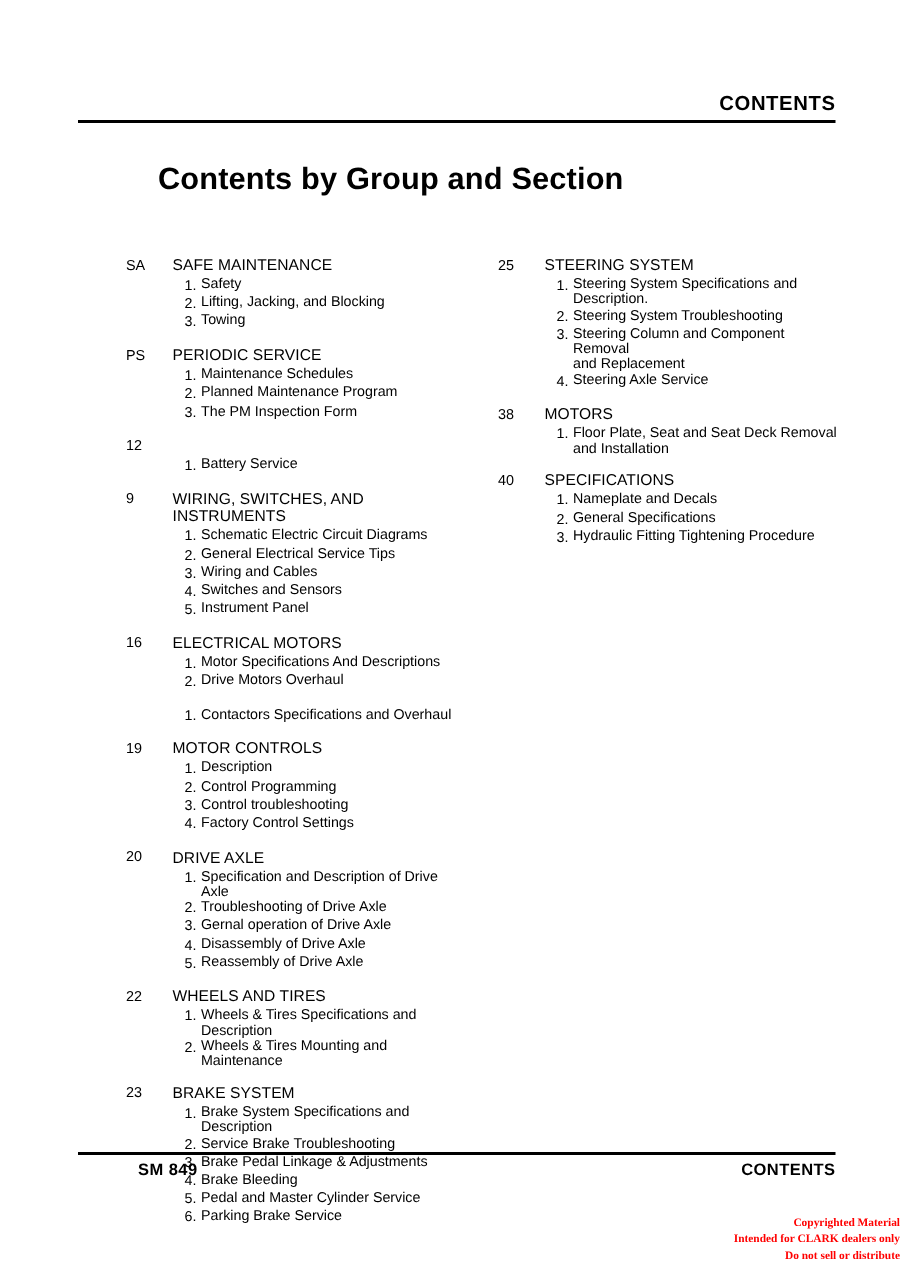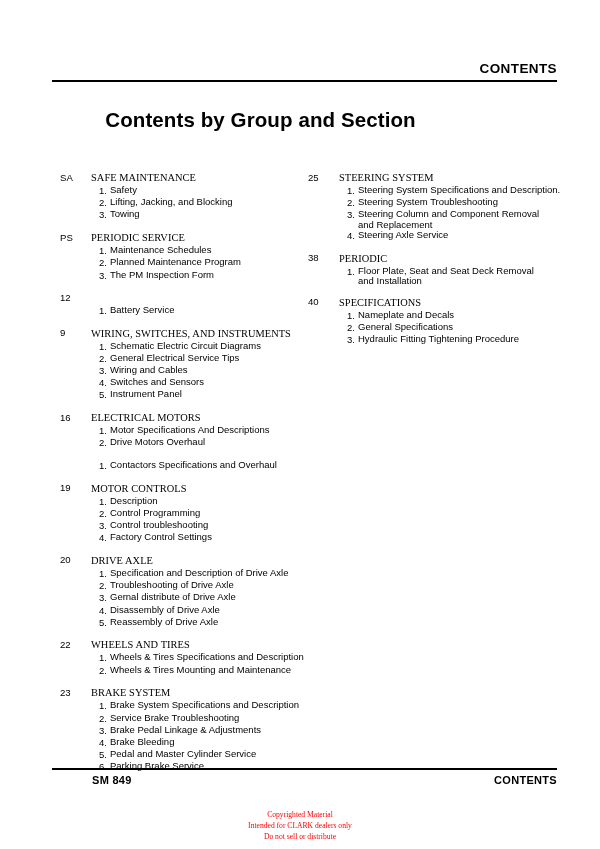--- a/index.html
+++ b/index.html
@@ -65,38 +65,38 @@
   }
   .col {
     position: absolute;
     top: 0;
   }
   .col-left  { left: 60px;  width: 250px; }
   .col-right { left: 308px; width: 255px; }
 
   .group {
     margin-bottom: 10.5px;
+    margin-left: 24px;
   }
   .group-head {
     display: flex;
     align-items: flex-start;
     line-height: 1.12;
   }
   .group-code {
     flex: 0 0 auto;
     width: 31px;
     font-size: 9.6px;
     font-weight: normal;
     padding-top: 0.5px;
   }
   .group-title {
     flex: 1 1 auto;
     font-size: 10.4px;
     letter-spacing: 0.05px;
-    font-family: Liberation Serif, serif;
   }
   .items {
     margin: 1.5px 0 0 0;
     padding: 0;
     list-style: none;
   }
   .item {
     display: flex;
     align-items: flex-start;
     font-size: 9.5px;
@@ -136,24 +136,24 @@
     letter-spacing: 0.3px;
     margin-left: 40px;
   }
 
   
   .watermark {
     position: absolute;
     left: 0;
     top: 810px;
     width: 600px;
-    text-align: center;
+    text-align: right;
     font-family: "Liberation Serif", serif;
     font-size: 7.6px;
-    font-weight: normal;
+    font-weight: bold;
     line-height: 1.42;
   }
   .watermark div { white-space: nowrap; }
 </style>
 </head>
 <body>
 
 <div class="page">
 
   <div class="header">
@@ -344,21 +344,21 @@
             </li>
             <li class="item">
               <span class="item-num">2.</span>
               <span class="item-text">
                 <span class="cont">Troubleshooting of Drive Axle</span>
               </span>
             </li>
             <li class="item">
               <span class="item-num">3.</span>
               <span class="item-text">
-                <span class="cont">Gernal distribute of Drive Axle</span>
+                <span class="cont">Gernal operation of Drive Axle</span>
               </span>
             </li>
             <li class="item">
               <span class="item-num">4.</span>
               <span class="item-text">
                 <span class="cont">Disassembly of Drive Axle</span>
               </span>
             </li>
             <li class="item">
               <span class="item-num">5.</span>
@@ -463,21 +463,21 @@
               <span class="item-num">4.</span>
               <span class="item-text">
                 <span class="cont">Steering Axle Service</span>
               </span>
             </li>
           </ul>
         </div>
         <div class="group">
           <div class="group-head">
             <span class="group-code">38</span>
-            <span class="group-title">PERIODIC</span>
+            <span class="group-title">MOTORS</span>
           </div>
           <ul class="items">
             <li class="item">
               <span class="item-num">1.</span>
               <span class="item-text">
                 <span class="cont">Floor Plate, Seat and Seat Deck Removal</span>
                 <span class="cont">and Installation</span>
               </span>
             </li>
           </ul>

